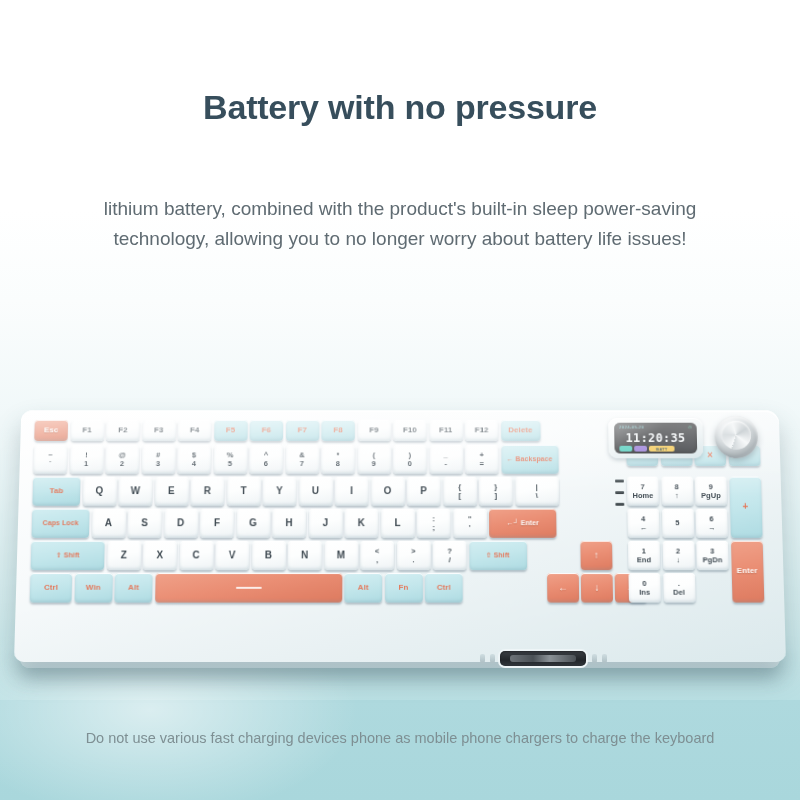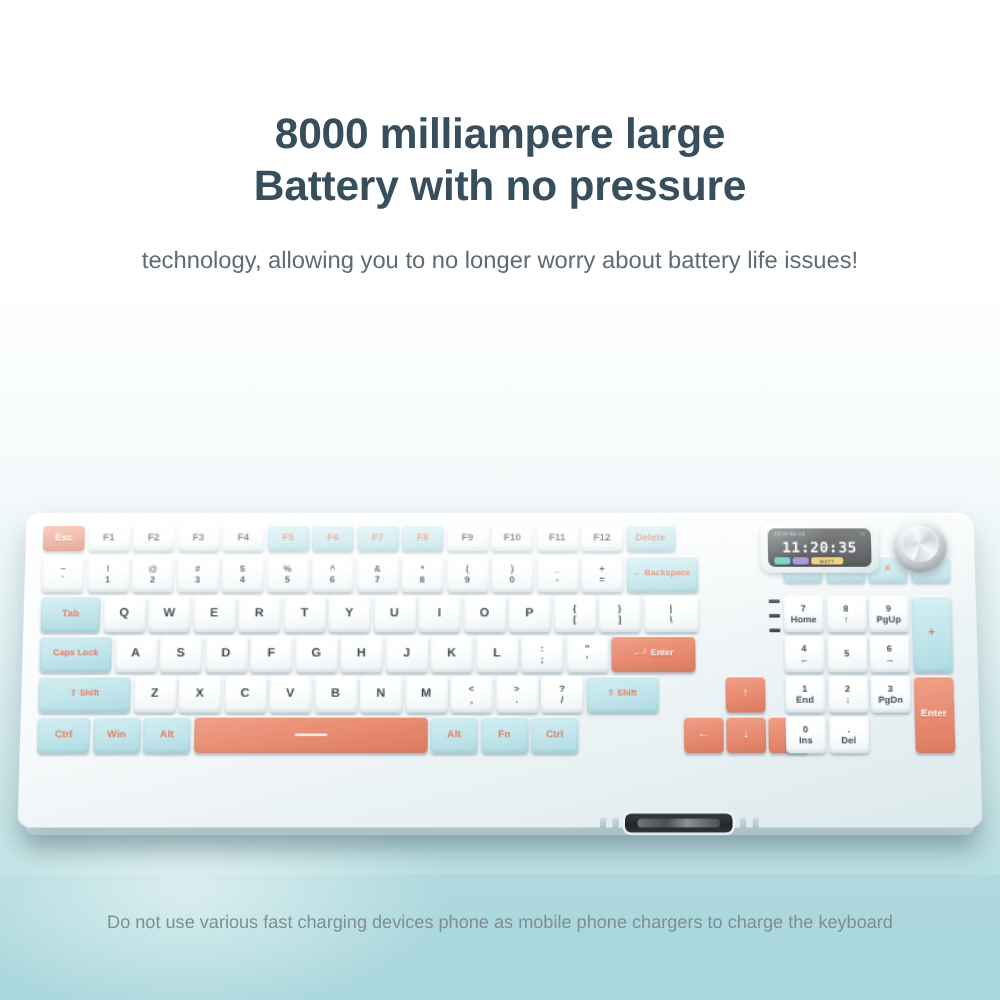--- a/index.html
+++ b/index.html
@@ -139,25 +139,25 @@
 <body>
 
 <div id="page">
 
   <div class="bg-top"></div>
   <div class="bg-mid"></div>
   <div class="bg-bot"></div>
   <div class="bg-glow"></div>
 
   <div class="headline">
-    <div>8000 milliampere large</div>
     <div>Battery with no pressure</div>
   </div>
 
   <div class="body-copy">
+    <div>lithium battery,  combined with the product's built-in sleep power-saving</div>
     <div>technology, allowing you to no longer worry about battery life issues!</div>
   </div>
 
 
   <div class="kb">
     <div class="kb-front">
       <div class="kb-front-shine"></div>
     </div>
     <div class="kb-case">
       <div class="plate" id="plate">

